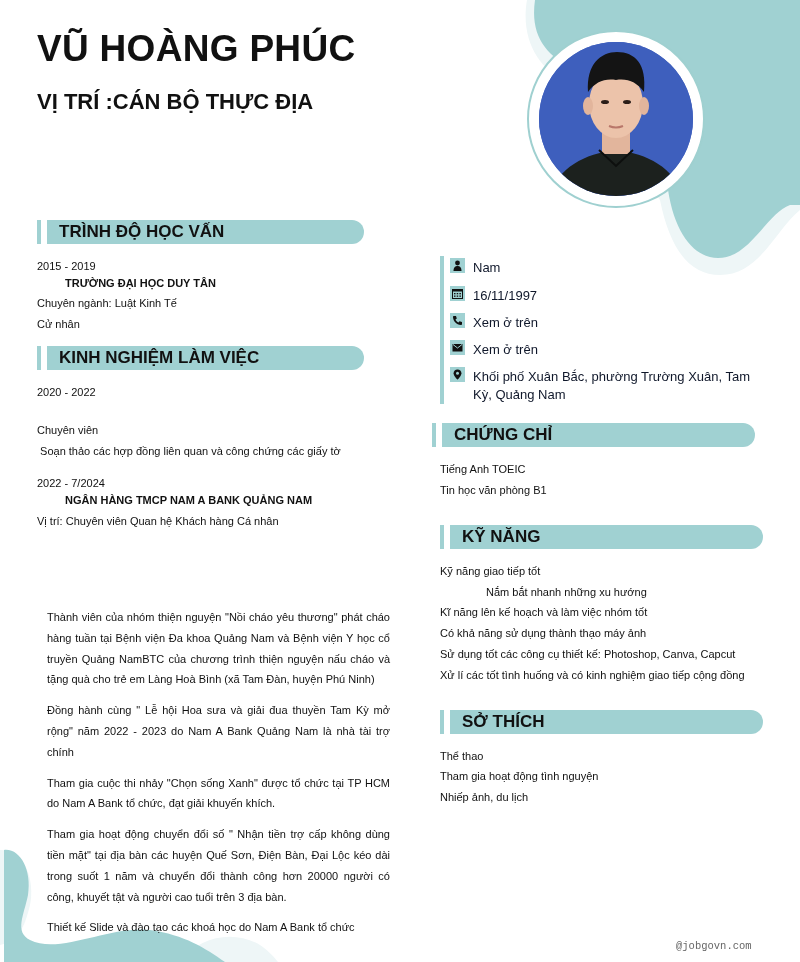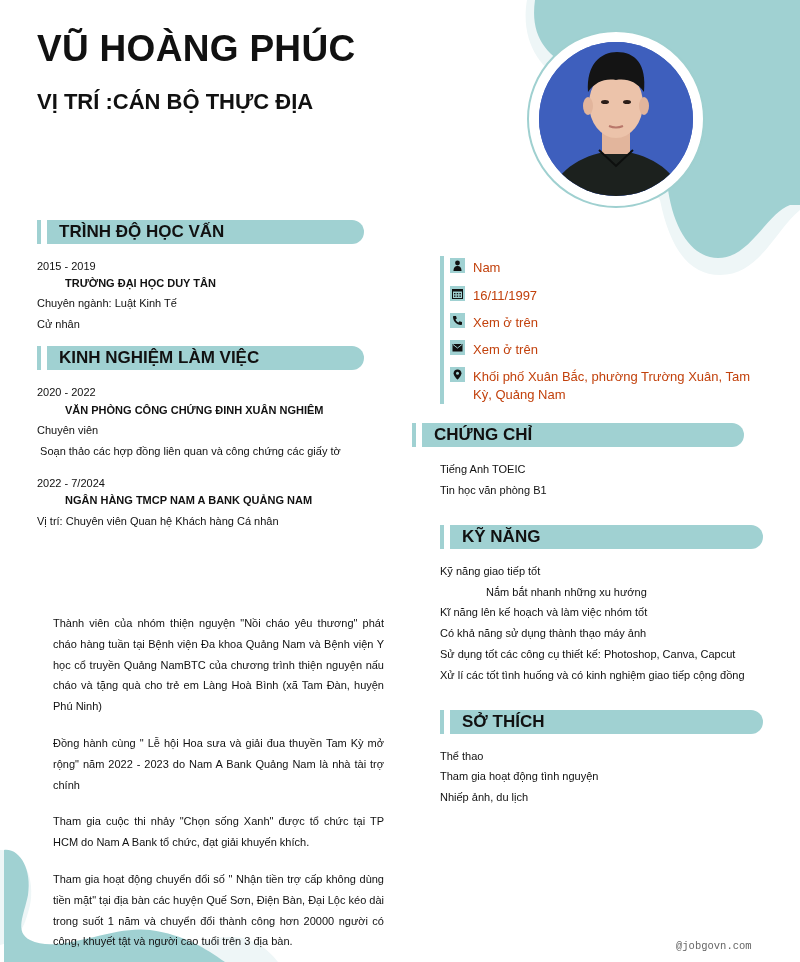--- a/index.html
+++ b/index.html
@@ -30,30 +30,30 @@
   }
   .sec-head .title {
     position: absolute; left: 22px; top: 2px; font-size: 17px; font-weight: bold; color: #111; white-space: nowrap;
   }
 
   .txt { position: absolute; font-size: 11px; line-height: 14px; color: #111; white-space: nowrap; }
   .italic { }
   .bold { font-weight: bold; margin-left: 28px; }
 
   .para { position: absolute; left: 37px; width: 363px; font-size: 11px; line-height: 20.8px; text-align: justify; color: #111; }
-  .para p { margin: 16px; }
+  .para p { margin: 10px; }
 
   .contact-wrap { position: absolute; left: 440px; top: 256px; width: 340px; height: 148px; }
   .contact-bar { position: absolute; left: 0; top: 0; width: 4px; height: 148px; background: #a0d1d2; }
   .contact-row { position: absolute; left: 10px; height: 16px; }
   .contact-icon {
     position: absolute; left: 0; top: 0; width: 15px; height: 15px; background: #a0d1d2;
     display: flex; align-items: center; justify-content: center;
   }
-  .contact-text { position: absolute; left: 23px; top: 1px; font-size: 13px; line-height: 18px; color: #c2410c; white-space: nowrap; }
+  .contact-text { position: absolute; left: 23px; top: 1px; font-size: 13px; line-height: 18px; color: #0f172a; white-space: nowrap; }
   .contact-text.wrap { white-space: normal; width: 290px; }
 
   .watermark { position: absolute; left: 676px; top: 940px; font-family: "Liberation Mono", monospace; font-size: 10.5px; color: #666; }
 </style>
 </head>
 <body>
 
 <svg class="bg-svg" viewBox="0 0 800 962" xmlns="http://www.w3.org/2000/svg">
 
   <path d="M527 0 C520 40 540 70 565 80 L660 200 C670 250 690 275 720 275 C760 275 775 230 800 210 L800 0 Z" fill="#eef6f7"></path>
@@ -106,21 +106,20 @@
   <div class="txt bold" style="left:37px; top:276px;">TRƯỜNG ĐẠI HỌC DUY TÂN</div>
   <div class="txt" style="left:37px; top:296px;">Chuyên ngành: Luật Kinh Tế</div>
   <div class="txt" style="left:37px; top:317px;">Cử nhân</div>
 
   <div class="sec-head" style="left:37px; top:346px; width:327px;">
     <div class="bar"></div>
     <div class="pill"></div>
     <div class="title">KINH NGHIỆM LÀM VIỆC</div>
   </div>
   <div class="txt italic" style="left:37px; top:385px;">2020 - 2022</div>
-  <div class="txt bold" style="left:37px; top:403px;">VĂN PHÒNG CÔNG CHỨNG ĐINH XUÂN NGHIÊM</div>
   <div class="txt" style="left:37px; top:423px;">Chuyên viên</div>
   <div class="txt" style="left:37px; top:444px; white-space:pre;"> Soạn thảo các hợp đồng liên quan và công chứng các giấy tờ</div>
 
   <div class="txt italic" style="left:37px; top:476px;">2022 - 7/2024</div>
   <div class="txt bold" style="left:37px; top:493px;">NGÂN HÀNG TMCP NAM A BANK QUẢNG NAM</div>
   <div class="txt" style="left:37px; top:514px;">Vị trí: Chuyên viên Quan hệ Khách hàng Cá nhân</div>
 
   <div class="para" style="top:597px;">
     <p>Thành viên của nhóm thiện nguyện "Nồi cháo yêu thương" phát cháo hàng tuần tại Bệnh viện Đa khoa Quảng Nam và Bệnh viện Y học cổ truyền Quảng NamBTC của chương trình thiện nguyện nấu cháo và tặng quà cho trẻ em Làng Hoà Bình (xã Tam Đàn, huyện Phú Ninh)</p>
     <p>Đồng hành cùng " Lễ hội Hoa sưa và giải đua thuyền Tam Kỳ mở rộng" năm 2022 - 2023 do Nam A Bank Quảng Nam là nhà tài trợ chính</p>
@@ -181,21 +180,21 @@
       <div class="contact-icon">
         <svg width="11" height="11" viewBox="0 0 11 11">
             <path d="M5.5 0.5 C3.2 0.5 1.6 2.2 1.6 4.3 C1.6 7 5.5 10.8 5.5 10.8 C5.5 10.8 9.4 7 9.4 4.3 C9.4 2.2 7.8 0.5 5.5 0.5 Z" fill="#111"></path>
             <circle cx="5.5" cy="4.2" r="1.5" fill="#a0d1d2"></circle>
           </svg>
       </div>
       <div class="contact-text wrap">Khối phố Xuân Bắc, phường Trường Xuân, Tam Kỳ, Quảng Nam</div>
     </div>
   </div>
 
-  <div class="sec-head" style="left:412px; top:423px; width:323px;padding-left:9px;">
+  <div class="sec-head" style="left:432px; top:423px; width:323px;">
     <div class="bar"></div>
     <div class="pill"></div>
     <div class="title">CHỨNG CHỈ</div>
   </div>
   <div class="txt" style="left:440px; top:462px;">Tiếng Anh TOEIC</div>
   <div class="txt" style="left:440px; top:483px;">Tin học văn phòng B1</div>
 
   <div class="sec-head" style="left:440px; top:525px; width:323px;">
     <div class="bar"></div>
     <div class="pill"></div>

